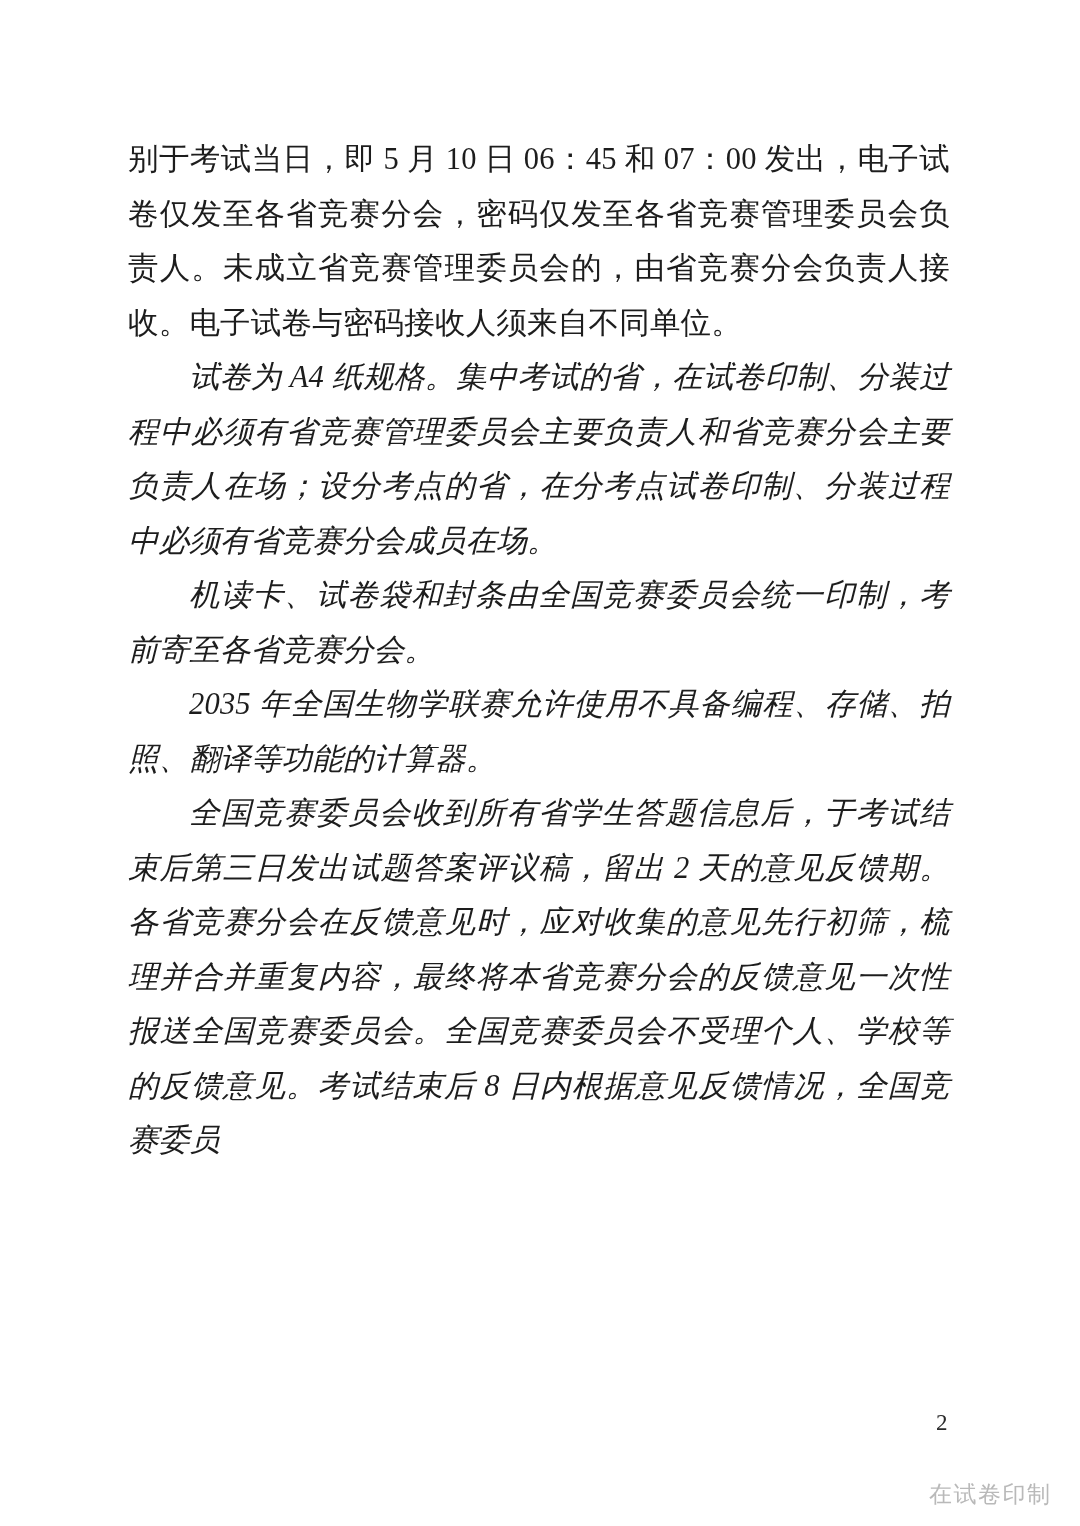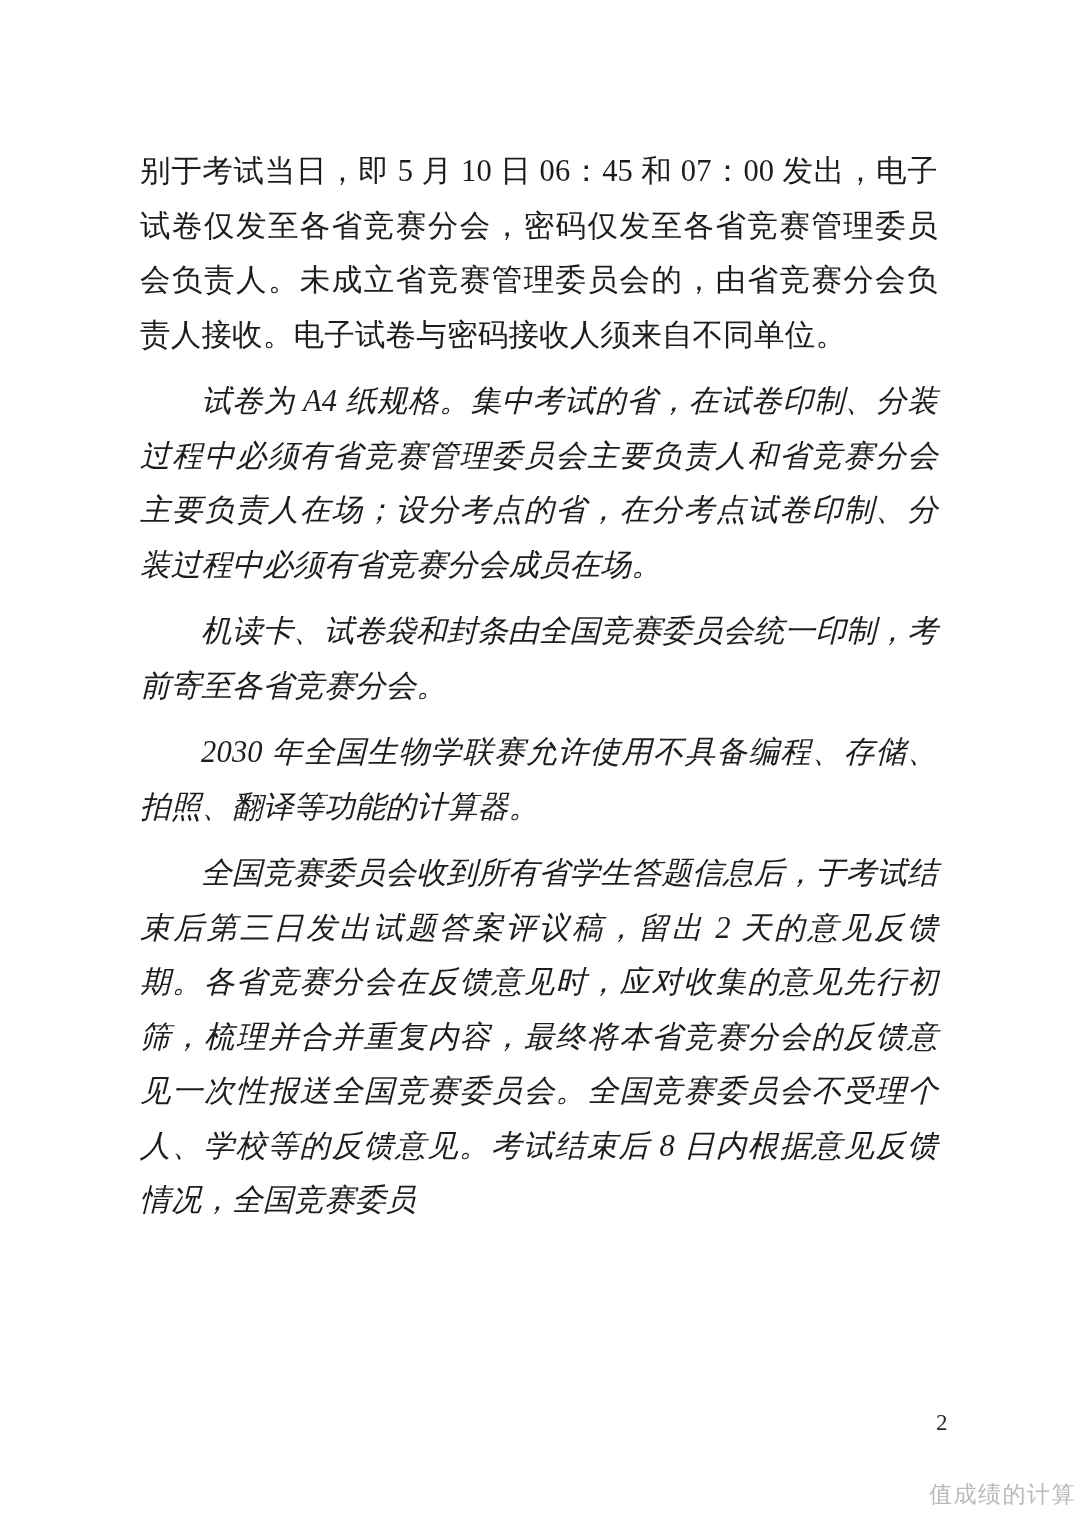--- a/index.html
+++ b/index.html
@@ -17,21 +17,21 @@
     background: #ffffff;
     overflow: hidden;
   }
   .doc-body {
     position: absolute;
     left: 128px;
     top: 132px;
     width: 822px;
   }
   .para {
-    margin: 12px;
+    margin: 0;
     font-size: 30.5px;
     line-height: 54.5px;
     color: #1d1d1d;
     text-align: justify;
     text-justify: inter-ideograph;
     text-indent: 0;
     letter-spacing: 0.2px;
     font-weight: 400;
     -webkit-font-smoothing: antialiased;
   }
@@ -81,28 +81,28 @@
 
     <p class="para indent">
       <span>试卷为 A4 纸规格。集中考试的省，在试卷印制、分装过程中必须有省竞赛管理委员会主要负责人和省竞赛分会主要负责人在场；设分考点的省，在分考点试卷印制、分装过程中必须有省竞赛分会成员在场。</span>
     </p>
 
     <p class="para indent">
       <span>机读卡、试卷袋和封条由全国竞赛委员会统一印制，考前寄至各省竞赛分会。</span>
     </p>
 
     <p class="para indent">
-      <span>2030 年全国生物学联赛允许使用不具备编程、存储、拍照、翻译等功能的计算器。</span>
+      <span>2035 年全国生物学联赛允许使用不具备编程、存储、拍照、翻译等功能的计算器。</span>
     </p>
 
 
 
     <p class="para indent">
       <span>全国竞赛委员会收到所有省学生答题信息后，于考试结束后第三日发出试题答案评议稿，留出 2 天的意见反馈期。各省竞赛分会在反馈意见时，应对收集的意见先行初筛，梳理并合并重复内容，最终将本省竞赛分会的反馈意见一次性报送全国竞赛委员会。全国竞赛委员会不受理个人、学校等的反馈意见。考试结束后 8 日内根据意见反馈情况，全国竞赛委员</span>
     </p>
 
   </div>
 
   <div class="page-number">2</div>
 
-  <div class="watermark">值成绩的计算</div>
+  <div class="watermark">在试卷印制</div>
 
 </div>
 
 </body></html>

